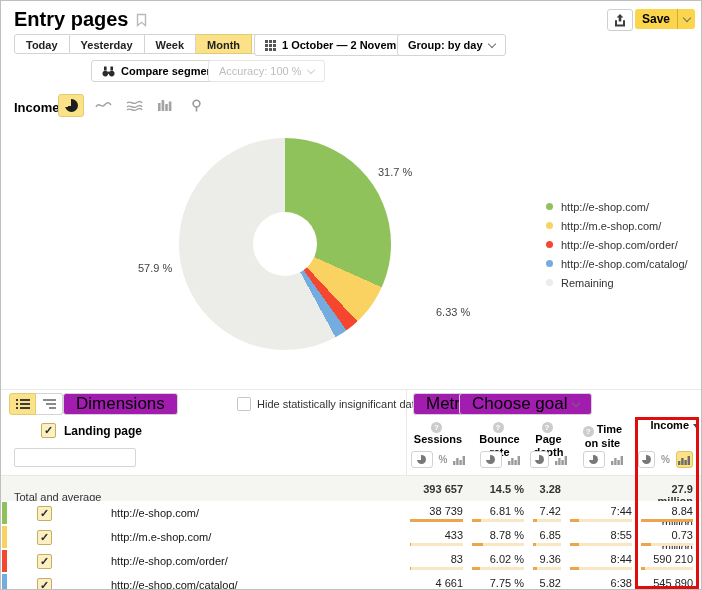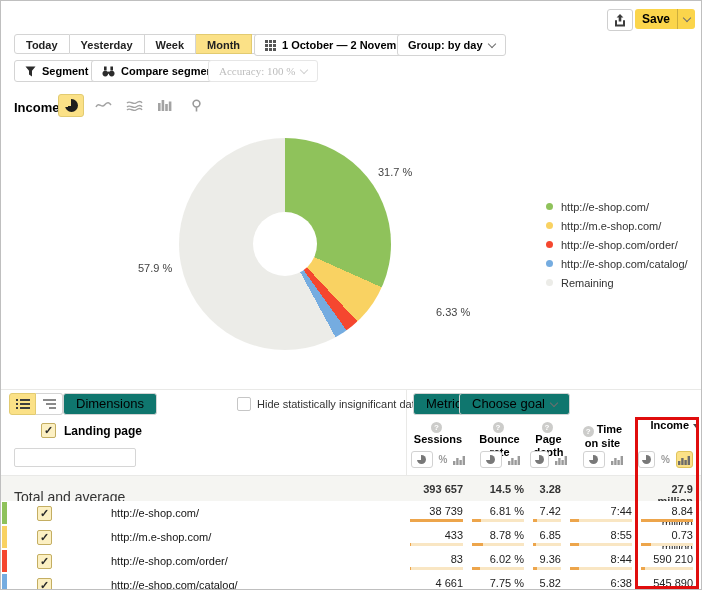--- a/index.html
+++ b/index.html
@@ -9,21 +9,21 @@
   .title{position:absolute;left:13px;top:7px;font-size:20px;font-weight:bold;color:#000;display:flex;align-items:center;gap:8px;}
   .export-btn{position:absolute;left:606px;top:8px;width:24px;height:20px;border:1px solid #cfcfcf;border-radius:3px;
               background:#fff;display:flex;align-items:center;justify-content:center;cursor:pointer;}
   .save-btn{position:absolute;left:634px;top:8px;width:60px;height:20px;background:#fbd54b;border-radius:3px;display:flex;font-size:12px;}
   .save-main{flex:1;text-align:center;line-height:20px;font-weight:bold;color:#000;cursor:pointer;}
   .save-caret{width:17px;border-left:1px solid rgba(0,0,0,.18);display:flex;align-items:center;justify-content:center;cursor:pointer;}
   
   .btn{position:absolute;display:inline-flex;align-items:center;gap:6px;height:20px;padding:0 10px;
        border:1px solid #d4d4d4;border-radius:3px;background:#fff;font-size:11px;font-weight:bold;color:#000;cursor:pointer;white-space:nowrap;}
   .btn.plain{font-weight:normal;}
-  .btn.disabled{color:#bdbdbd;border-color:#e6e6e6;cursor:default;font-family:Liberation Serif, serif;}
+  .btn.disabled{color:#bdbdbd;border-color:#e6e6e6;cursor:default;}
   .chev{display:inline-block;width:5px;height:5px;border-right:1.5px solid #6e6e6e;border-bottom:1.5px solid #6e6e6e;
         transform:rotate(45deg);margin-top:-3px;}
   .disabled .chev{border-color:#d2d2d2;}
   
   .tabs{position:absolute;left:13px;top:33px;display:flex;height:20px;}
   .tab{border:1px solid #d4d4d4;border-left:none;padding:0 11px;font-size:11px;font-weight:bold;line-height:20px;background:#fff;cursor:pointer;}
   .tab:first-child{border-left:1px solid #d4d4d4;border-radius:3px 0 0 3px;}
   .tab:last-child{border-radius:0 3px 3px 0;}
   .tab.sel{background:#fbe187;border-color:#e2cb71;}
   
@@ -42,21 +42,21 @@
   .legend-dot{width:7px;height:7px;border-radius:50%;flex:0 0 auto;}
   
   .hr-top{position:absolute;left:0;right:0;top:388px;border-top:1px solid #e9e9e7;}
   .vsep{position:absolute;left:405px;top:389px;bottom:0;border-left:1px solid #e9e9e7;}
   .vt{position:absolute;left:8px;top:392px;display:flex;}
   .vt-btn{width:27px;height:22px;border:1px solid #d4d4d4;background:#fff;display:flex;align-items:center;justify-content:center;cursor:pointer;box-sizing:border-box;}
   .vt-btn:first-child{border-radius:3px 0 0 3px;}
   .vt-btn:last-child{border-radius:0 3px 3px 0;border-left:none;}
   .vt-btn.sel{background:#fbe187;border-color:#e2cb71;}
   .tb-btn{position:absolute;top:392px;height:22px;line-height:22px;padding:0 12px;border:1px solid #d4d4d4;border-radius:3px;
-          background:#0f766e;font-size:13px;color:#000;cursor:pointer;display:inline-flex;align-items:center;gap:6px;box-sizing:border-box;}
+          background:#a21caf;font-size:17px;color:#000;cursor:pointer;display:inline-flex;align-items:center;gap:6px;box-sizing:border-box;}
   .hide-group{position:absolute;left:236px;top:396px;display:flex;align-items:center;gap:6px;font-size:11px;color:#333;}
   .sq-cb{width:12px;height:12px;border:1px solid #c6c6c6;border-radius:2px;background:#fff;cursor:pointer;}
   
   .cb{width:13px;height:13px;border:1px solid #c4ae62;border-radius:2px;background:#fcf0c3;color:#2b2b2b;
       font-size:11px;line-height:12px;text-align:center;cursor:pointer;font-weight:bold;}
   
   .dim-h{position:absolute;left:40px;top:422px;display:flex;align-items:center;gap:8px;}
   .dim-h .lbl{font-size:12px;font-weight:bold;color:#000;}
   .filter-input{position:absolute;left:13px;top:447px;width:112px;height:17px;border:1px solid #d6d6d6;border-radius:2px;font-size:11px;padding:0 4px;}
   
@@ -69,39 +69,47 @@
               border-top:4.5px solid #4a4a4a;margin-left:4px;vertical-align:1px;}
   .micons{position:absolute;top:32px;left:0;right:0;display:flex;justify-content:center;align-items:center;gap:6px;}
   .micons.right{justify-content:flex-end;padding-right:6px;}
   .pie-btn{width:20px;height:15px;border:1px solid #d2d2d2;border-radius:3px;background:#fff;display:flex;align-items:center;justify-content:center;cursor:pointer;}
   .pie-sm{width:9px;height:9px;border-radius:50%;background:conic-gradient(#787878 0 265deg,#fff 265deg 360deg);}
   .pct-i{font-size:10px;color:#9b9b9b;font-weight:bold;cursor:pointer;}
   .bars-i{display:flex;align-items:center;cursor:pointer;}
   .bars-btn{width:20px;height:15px;border:1px solid #e0c45c;border-radius:3px;background:#fbe187;display:flex;align-items:center;justify-content:center;cursor:pointer;}
   
   .total-row{position:absolute;left:0;right:0;top:474px;height:26px;background:#f5f5f2;border-top:1px solid #e9e9e7;border-bottom:1px solid #e9e9e7;}
-  .total-row .tlabel{position:absolute;left:13px;top:8px;line-height:26px;font-size:14px;color:#333;}
+  .total-row .tlabel{position:absolute;left:13px;top:8px;line-height:26px;font-size:11px;color:#333;}
   .trow{position:absolute;left:0;right:0;height:24px;border-bottom:1px solid #ececea;background:#fff;}
   .strip{position:absolute;left:1px;top:1px;bottom:1px;width:5px;}
   .trow .cb{position:absolute;left:36px;top:5px;}
   .url{position:absolute;left:110px;top:6px;font-size:11px;color:#141414;}
   .cell{position:absolute;top:0;height:100%;}
   .cell .val{display:block;text-align:right;padding-top:4px;font-size:11px;color:#222;padding-right:6px;}
   .total-row .cell .val{padding-top:7px;color:#333;font-weight:bold;}
   .bar{position:absolute;left:3px;right:6px;bottom:3px;height:3px;background:#f9e6c3;}
   .bar .fill{height:100%;background:#eda54b;}
   
   .red-box{position:absolute;left:634px;top:416px;width:64px;height:172px;border:3px solid #e00d0d;box-sizing:border-box;pointer-events:none;z-index:50;}
   svg{display:block;}
 </style>
 </head>
 <body>
 
 <div id="page">
 
+  <div class="title">
+    <span>Entry pages</span>
+    <span>
+      <svg width="11" height="14">
+          <path d="M1.5 1.5h8v11l-4-3.2-4 3.2z" fill="none" stroke="#b9b9b9" stroke-width="1.4"></path>
+        </svg>
+    </span>
+  </div>
   <div class="export-btn">
     <span>
       <svg width="12" height="13">
           <path d="M6 0l3.4 3.6H7.3V7.6H4.7V3.6H2.6z" fill="#3c3c3c"></path>
           <path d="M1 6.2v6.3h10V6.2H9v4.4H3V6.2z" fill="#3c3c3c"></path>
         </svg>
     </span>
   </div>
   <div class="save-btn">
     <span class="save-main">Save</span>
@@ -134,29 +142,20 @@
           </g>
         </svg>
     </span>
     <span>1 October — 2 November 2015</span>
   </div>
   <div class="btn" style="left:396px;top:33px;">
     <span>Group: by day</span>
     <span class="chev"></span>
   </div>
 
-  <div class="btn" style="left:13px;top:59px;">
-    <span>
-      <svg width="11" height="11">
-          <path d="M.5.5h10L7 4.8v5.7L4 8.6V4.8z" fill="#2b2b2b"></path>
-        </svg>
-    </span>
-    <span>Segment</span>
-    <span class="chev"></span>
-  </div>
   <div class="btn" style="left:90px;top:59px;">
     <span>
       <svg width="13" height="11">
           <g fill="#2b2b2b">
             <rect x="2" y="0.5" width="2.6" height="4"></rect>
             <rect x="8.4" y="0.5" width="2.6" height="4"></rect>
             <circle cx="3.3" cy="7.6" r="2.8"></circle>
             <circle cx="9.7" cy="7.6" r="2.8"></circle>
             <rect x="5.6" y="5.6" width="1.8" height="2.2"></rect>
           </g>

